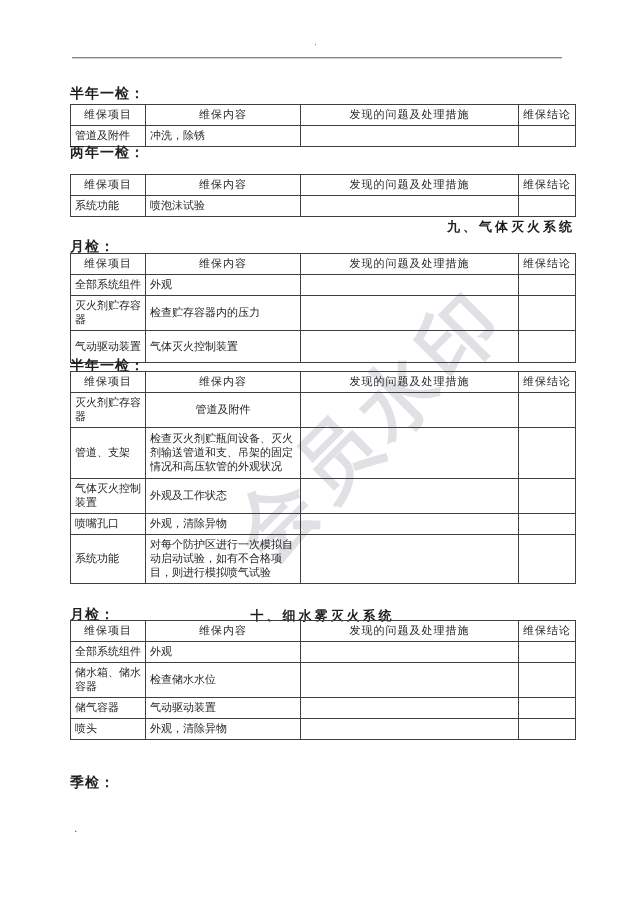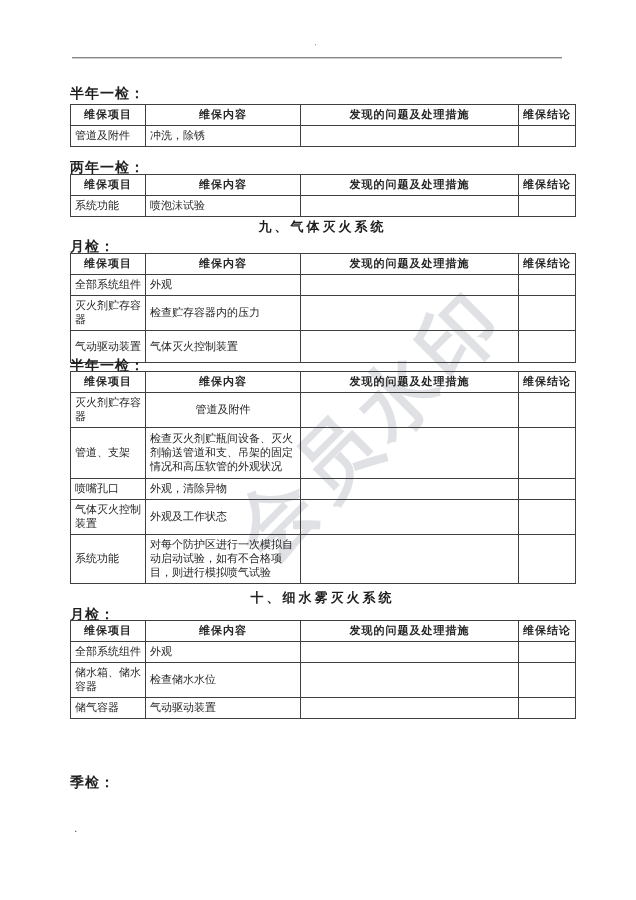--- a/index.html
+++ b/index.html
@@ -36,21 +36,21 @@
   .m col.c3 { width:218px; }
   .m col.c4 { width:57px; }
   .m th, .m td {
     border:1px solid #3f3f3f;
     font-size:11px; line-height:14px;
     padding:3px 4px;
     word-break:break-all;
     vertical-align:middle;
     color:#262626;
   }
-  .m th { font-weight:bold; text-align:center; letter-spacing:1px; }
+  .m th { font-weight:normal; text-align:center; letter-spacing:1px; }
   .m td { text-align:left; }
   .m td.c { text-align:center; }
   .footer-mark {
     position:absolute; left:74px; top:822px;
     font-size:11px; color:#555;
   }
 </style>
 </head>
 <body>
 
@@ -76,21 +76,21 @@
   </tr>
   <tr style="height:21px;">
     <td>管道及附件</td>
     <td>冲洗，除锈</td>
     <td></td>
     <td></td>
   </tr>
 </tbody>
   </table>
 
-<div class="block label" style="top:159px;">两年一检：</div>
+<div class="block label" style="top:144px;">两年一检：</div>
 
 <table class="m block" style="top:174px;">
   <colgroup>
       <col class="c1">
       <col class="c2">
       <col class="c3">
       <col class="c4">
     </colgroup>
   <tbody>
       <tr style="height:20px;">
@@ -101,21 +101,21 @@
   </tr>
   <tr style="height:21px;">
     <td>系统功能</td>
     <td>喷泡沫试验</td>
     <td></td>
     <td></td>
   </tr>
 </tbody>
   </table>
 
-<div class="block sec-title" style="top:218px;">九、气体灭火系统</div>
+<div class="block sec-title" style="top:218px;text-align:right;">九、气体灭火系统</div>
 
 <div class="block label" style="top:238px;">月检：</div>
 
 <table class="m block" style="top:253px;">
   <colgroup>
       <col class="c1">
       <col class="c2">
       <col class="c3">
       <col class="c4">
     </colgroup>
@@ -168,42 +168,42 @@
     <td class="c">管道及附件</td>
     <td></td>
     <td></td>
   </tr>
   <tr style="height:51px;">
     <td>管道、支架</td>
     <td>检查灭火剂贮瓶间设备、灭火剂输送管道和支、吊架的固定情况和高压软管的外观状况</td>
     <td></td>
     <td></td>
   </tr>
+  <tr style="height:32px;">
+    <td>气体灭火控制装置</td>
+    <td>外观及工作状态</td>
+    <td></td>
+    <td></td>
+  </tr>
   <tr style="height:19px;">
     <td>喷嘴孔口</td>
     <td>外观，清除异物</td>
     <td></td>
     <td></td>
   </tr>
-  <tr style="height:32px;">
-    <td>气体灭火控制装置</td>
-    <td>外观及工作状态</td>
-    <td></td>
-    <td></td>
-  </tr>
   <tr style="height:47px;">
     <td>系统功能</td>
     <td>对每个防护区进行一次模拟自动启动试验，如有不合格项目，则进行模拟喷气试验</td>
     <td></td>
     <td></td>
   </tr>
 </tbody>
   </table>
 
-<div class="block sec-title" style="top:589px;">十、细水雾灭火系统</div>
+<div class="block sec-title" style="top:607px;">十、细水雾灭火系统</div>
 
 <div class="block label" style="top:606px;">月检：</div>
 
 <table class="m block" style="top:620px;">
   <colgroup>
       <col class="c1">
       <col class="c2">
       <col class="c3">
       <col class="c4">
     </colgroup>
@@ -225,18 +225,24 @@
     <td>检查储水水位</td>
     <td></td>
     <td></td>
   </tr>
   <tr style="height:21px;">
     <td>储气容器</td>
     <td>气动驱动装置</td>
     <td></td>
     <td></td>
   </tr>
+  <tr style="height:21px;">
+    <td>喷头</td>
+    <td>外观，清除异物</td>
+    <td></td>
+    <td></td>
+  </tr>
 </tbody>
   </table>
 
 <div class="block label" style="top:774px;">季检：</div>
 
 <div class="footer-mark">.</div>
 
 </body></html>

